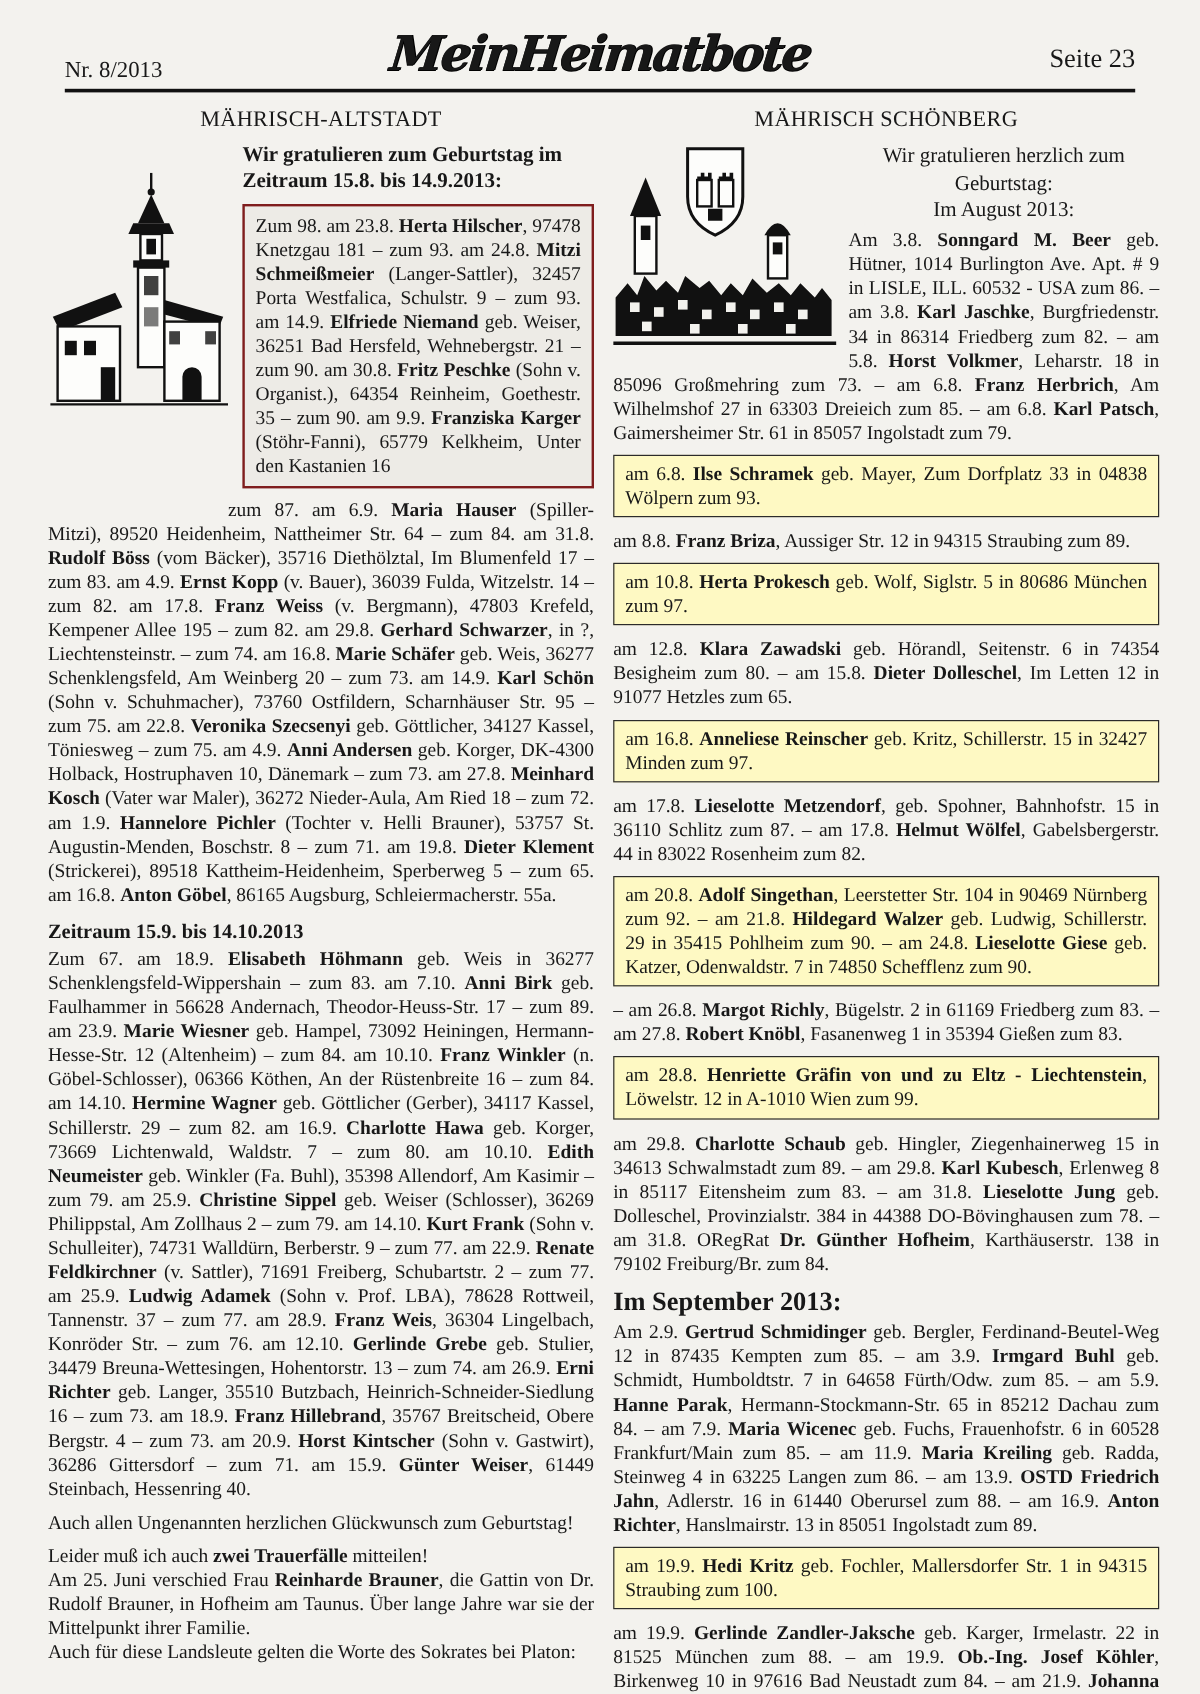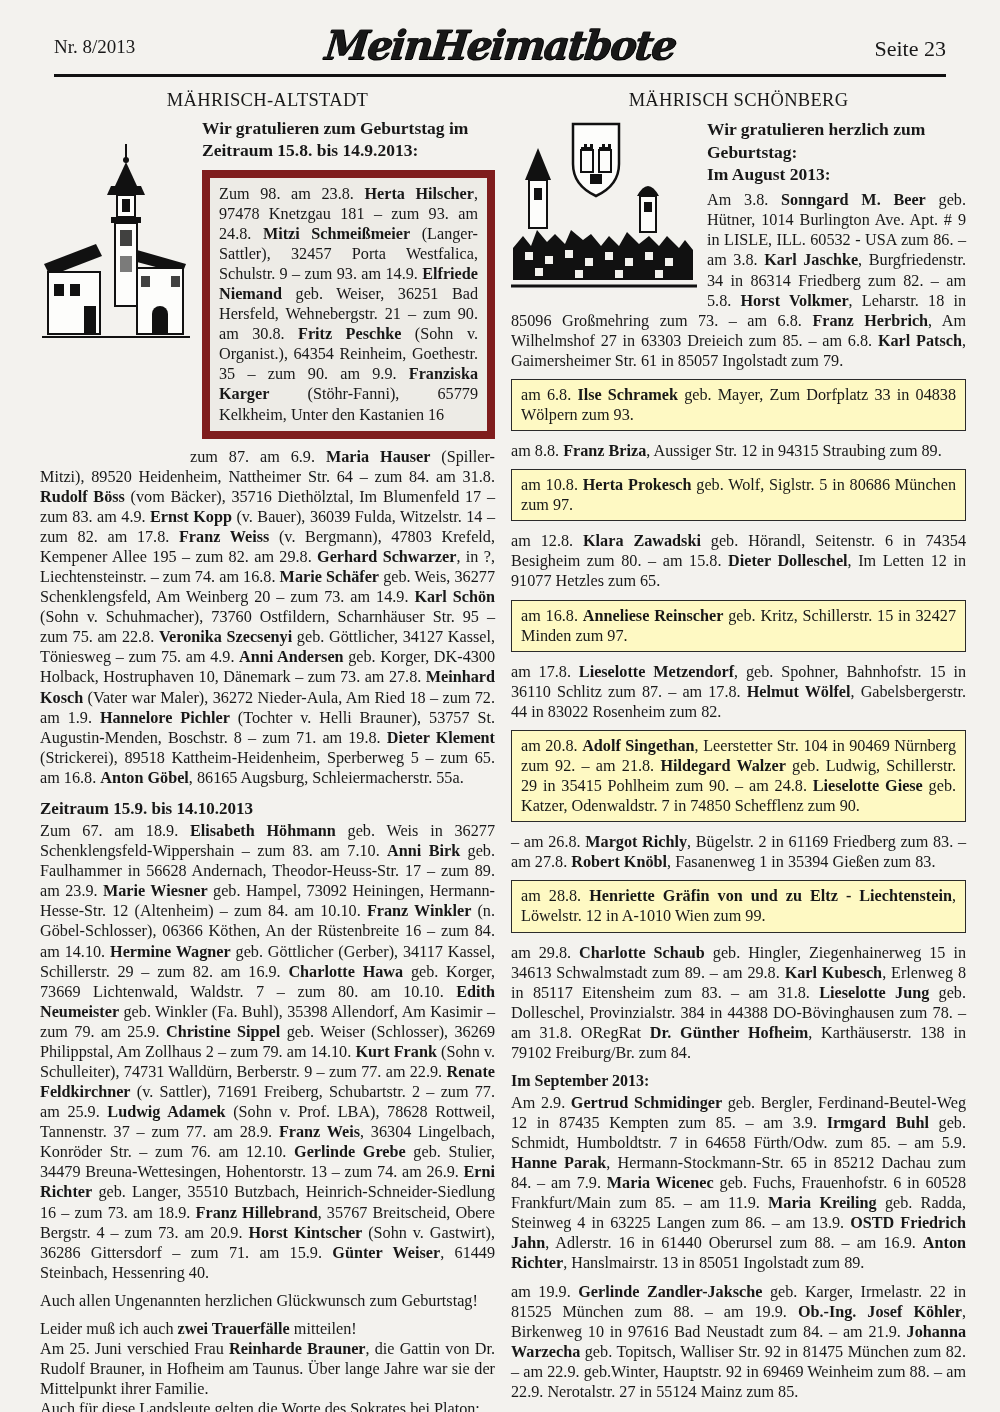--- a/index.html
+++ b/index.html
@@ -3,54 +3,54 @@
 <meta charset="utf-8">
 <style>
   html,body{margin:0;padding:0;background:#b9b7b2;}
   .page{
     position:relative;width:1000px;height:1412px;margin:0 auto;
     background:#f3f2ee;overflow:hidden;
     font-family:"Liberation Serif","DejaVu Serif",serif;color:#181818;
   }
   
   .hdr{position:relative;height:74px;margin:0 54px 0 54px;}
-  .hdr .issue{position:absolute;left:0;bottom:16px;font-size:19px;}
+  .hdr .issue{position:absolute;left:0;bottom:4px;font-size:19px;}
   .hdr .pageno{position:absolute;right:0;bottom:12px;font-size:22px;}
   .hdr .masthead{
     position:absolute;left:50%;transform:translateX(-50%) skewX(-6deg);bottom:6px;
     font-family:"DejaVu Serif",serif;font-weight:bold;font-style:italic;
     font-size:40px;letter-spacing:-2px;
     text-shadow:1px 0 0 #000, 0 1px 0 #000;
   }
   .hdr-rule{height:3px;background:#111;margin:0 54px 10px 54px;}
   
   .cols{display:flex;gap:16px;padding:0 33px 0 40px;}
   .col{width:455px;font-size:16.2px;line-height:1.24;}
   .col-title{text-align:center;font-weight:normal;font-size:18.5px;margin:2px 0 6px 0;letter-spacing:.3px;}
   p.just{margin:0 0 8px 0;text-align:justify;}
   b{font-weight:bold;}
   
   .float-img{float:left;margin:0 10px 4px 0;}
   .church-wrap{margin-top:26px;}
   .intro-h{font-weight:bold;font-size:17.5px;line-height:1.25;display:flow-root;margin-bottom:8px;margin-left:17px;}
   .first-box{
-    display:flow-root;border:8px solid #7f1d1d;background:#edebe6;
+    display:flow-root;border:2px solid #7f1d1d;background:#edebe6;
     padding:6px 9px;text-align:justify;margin-bottom:8px;
   }
   .indent-first{text-indent:150px;}
   .sect-h{font-weight:bold;font-size:17px;margin:10px 0 2px 0;}
   .congrats{margin:2px 0 14px 0;}
   .ob-line{margin:0;text-align:justify;}
   
-  .rc-intro{font-weight:bold;font-size:17.5px;line-height:1.3;margin:2px 0 4px 0;}
+  .rc-intro{font-weight:normal;font-size:17.5px;line-height:1.3;margin:2px 0 4px 0;text-align:center;}
   .shaded{
     border:1.5px solid #2b2b2b;background:#fef9c3;
     padding:5px 9px;text-align:justify;margin:0 0 10px 0;
   }
-  .sep-h{font-weight:bold;font-size:16px;margin:8px 0 2px 0;}
+  .sep-h{font-weight:bold;font-size:22px;margin:8px 0 2px 0;}
   svg{display:block;}
 </style>
 </head>
 <body>
 
 <div class="page">
 
   <div class="hdr">
     <span class="issue">Nr. 8/2013</span>
     <span class="masthead">MeinHeimatbote</span>
@@ -154,18 +154,19 @@
       <p class="just">am 12.8. <b>Klara Zawadski</b> geb. Hörandl, Seitenstr. 6 in 74354 Besigheim zum 80. – am 15.8. <b>Dieter Dolleschel</b>, Im Letten 12 in 91077 Hetzles zum 65.</p>
       <div class="shaded">am 16.8. <b>Anneliese Reinscher</b> geb. Kritz, Schillerstr. 15 in 32427 Minden zum 97.</div>
       <p class="just">am 17.8. <b>Lieselotte Metzendorf</b>, geb. Spohner, Bahnhofstr. 15 in 36110 Schlitz zum 87. – am 17.8. <b>Helmut Wölfel</b>, Gabelsbergerstr. 44 in 83022 Rosenheim zum 82.</p>
       <div class="shaded">am 20.8. <b>Adolf Singethan</b>, Leerstetter Str. 104 in 90469 Nürnberg zum 92. – am 21.8. <b>Hildegard Walzer</b> geb. Ludwig, Schillerstr. 29 in 35415 Pohlheim zum 90. – am 24.8. <b>Lieselotte Giese</b> geb. Katzer, Odenwaldstr. 7 in 74850 Schefflenz zum 90.</div>
       <p class="just">– am 26.8. <b>Margot Richly</b>, Bügelstr. 2 in 61169 Friedberg zum 83. – am 27.8. <b>Robert Knöbl</b>, Fasanenweg 1 in 35394 Gießen zum 83.</p>
       <div class="shaded">am 28.8. <b>Henriette Gräfin von und zu Eltz - Liechtenstein</b>, Löwelstr. 12 in A-1010 Wien zum 99.</div>
       <p class="just">am 29.8. <b>Charlotte Schaub</b> geb. Hingler, Ziegenhainerweg 15 in 34613 Schwalmstadt zum 89. – am 29.8. <b>Karl Kubesch</b>, Erlenweg 8 in 85117 Eitensheim zum 83. – am 31.8. <b>Lieselotte Jung</b> geb. Dolleschel, Provinzialstr. 384 in 44388 DO-Bövinghausen zum 78. – am 31.8. ORegRat <b>Dr. Günther Hofheim</b>, Karthäuserstr. 138 in 79102 Freiburg/Br. zum 84.</p>
 
       <div class="sep-h">Im September 2013:</div>
       <p class="just">Am 2.9. <b>Gertrud Schmidinger</b> geb. Bergler, Ferdinand-Beutel-Weg 12 in 87435 Kempten zum 85. – am 3.9. <b>Irmgard Buhl</b> geb. Schmidt, Humboldtstr. 7 in 64658 Fürth/Odw. zum 85. – am 5.9. <b>Hanne Parak</b>, Hermann-Stockmann-Str. 65 in 85212 Dachau zum 84. – am 7.9. <b>Maria Wicenec</b> geb. Fuchs, Frauenhofstr. 6 in 60528 Frankfurt/Main zum 85. – am 11.9. <b>Maria Kreiling</b> geb. Radda, Steinweg 4 in 63225 Langen zum 86. – am 13.9. <b>OSTD Friedrich Jahn</b>, Adlerstr. 16 in 61440 Oberursel zum 88. – am 16.9. <b>Anton Richter</b>, Hanslmairstr. 13 in 85051 Ingolstadt zum 89.</p>
+      <div class="shaded">am 19.9. <b>Hedi Kritz</b> geb. Fochler, Mallersdorfer Str. 1 in 94315 Straubing zum 100.</div>
       <p class="just">am 19.9. <b>Gerlinde Zandler-Jaksche</b> geb. Karger, Irmelastr. 22 in 81525 München zum 88. – am 19.9. <b>Ob.-Ing. Josef Köhler</b>, Birkenweg 10 in 97616 Bad Neustadt zum 84. – am 21.9. <b>Johanna Warzecha</b> geb. Topitsch, Walliser Str. 92 in 81475 München zum 82. – am 22.9.  geb.Winter, Hauptstr. 92 in 69469 Weinheim zum 88. – am 22.9.  Nerotalstr. 27 in 55124 Mainz zum 85.</p>
 
     </div>
 
   </div>
 </div>
 
 </body></html>

